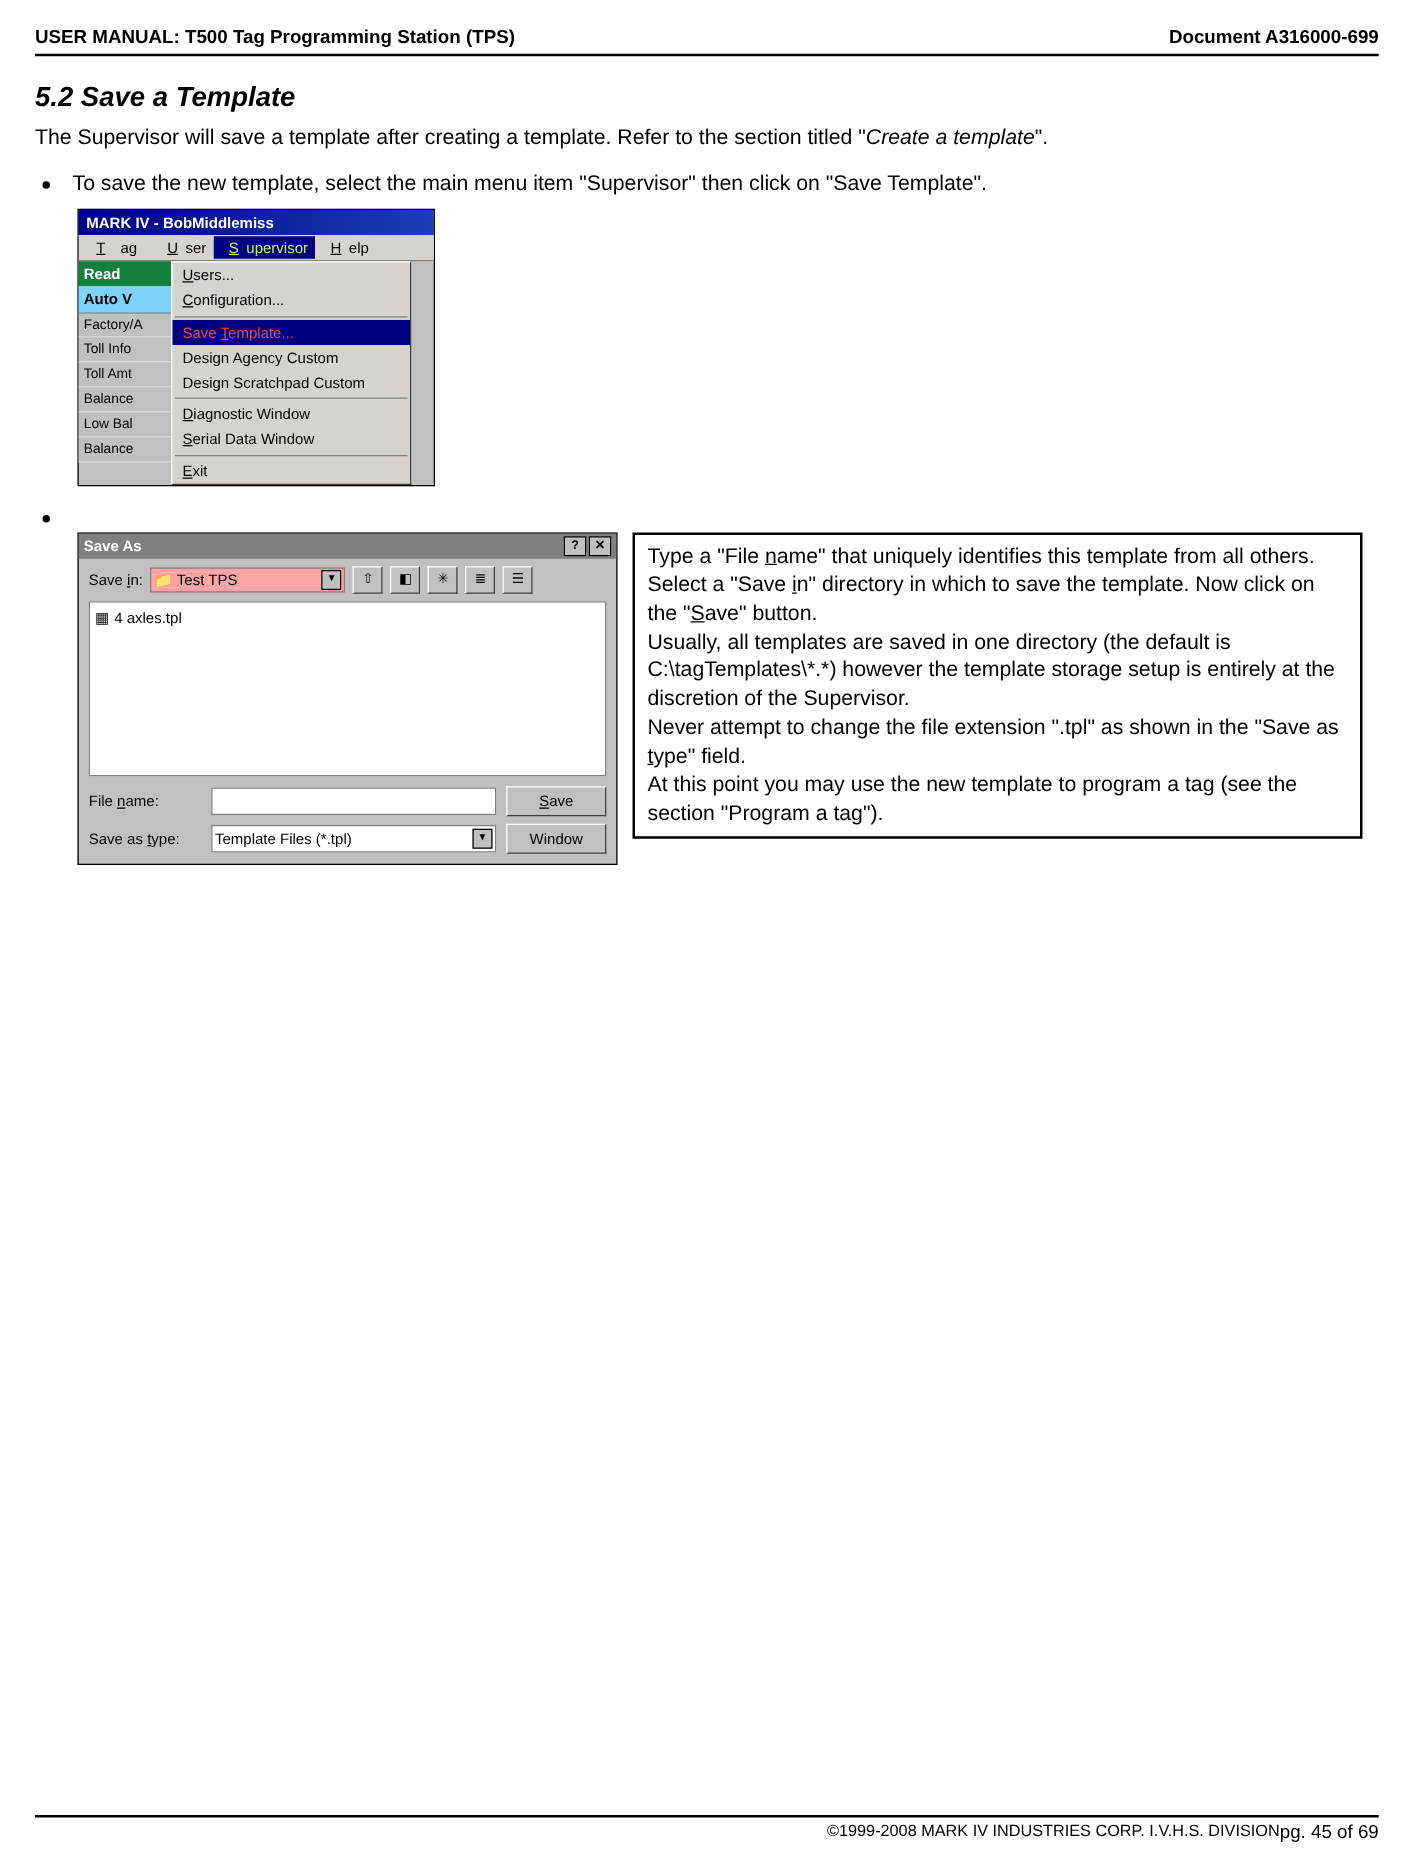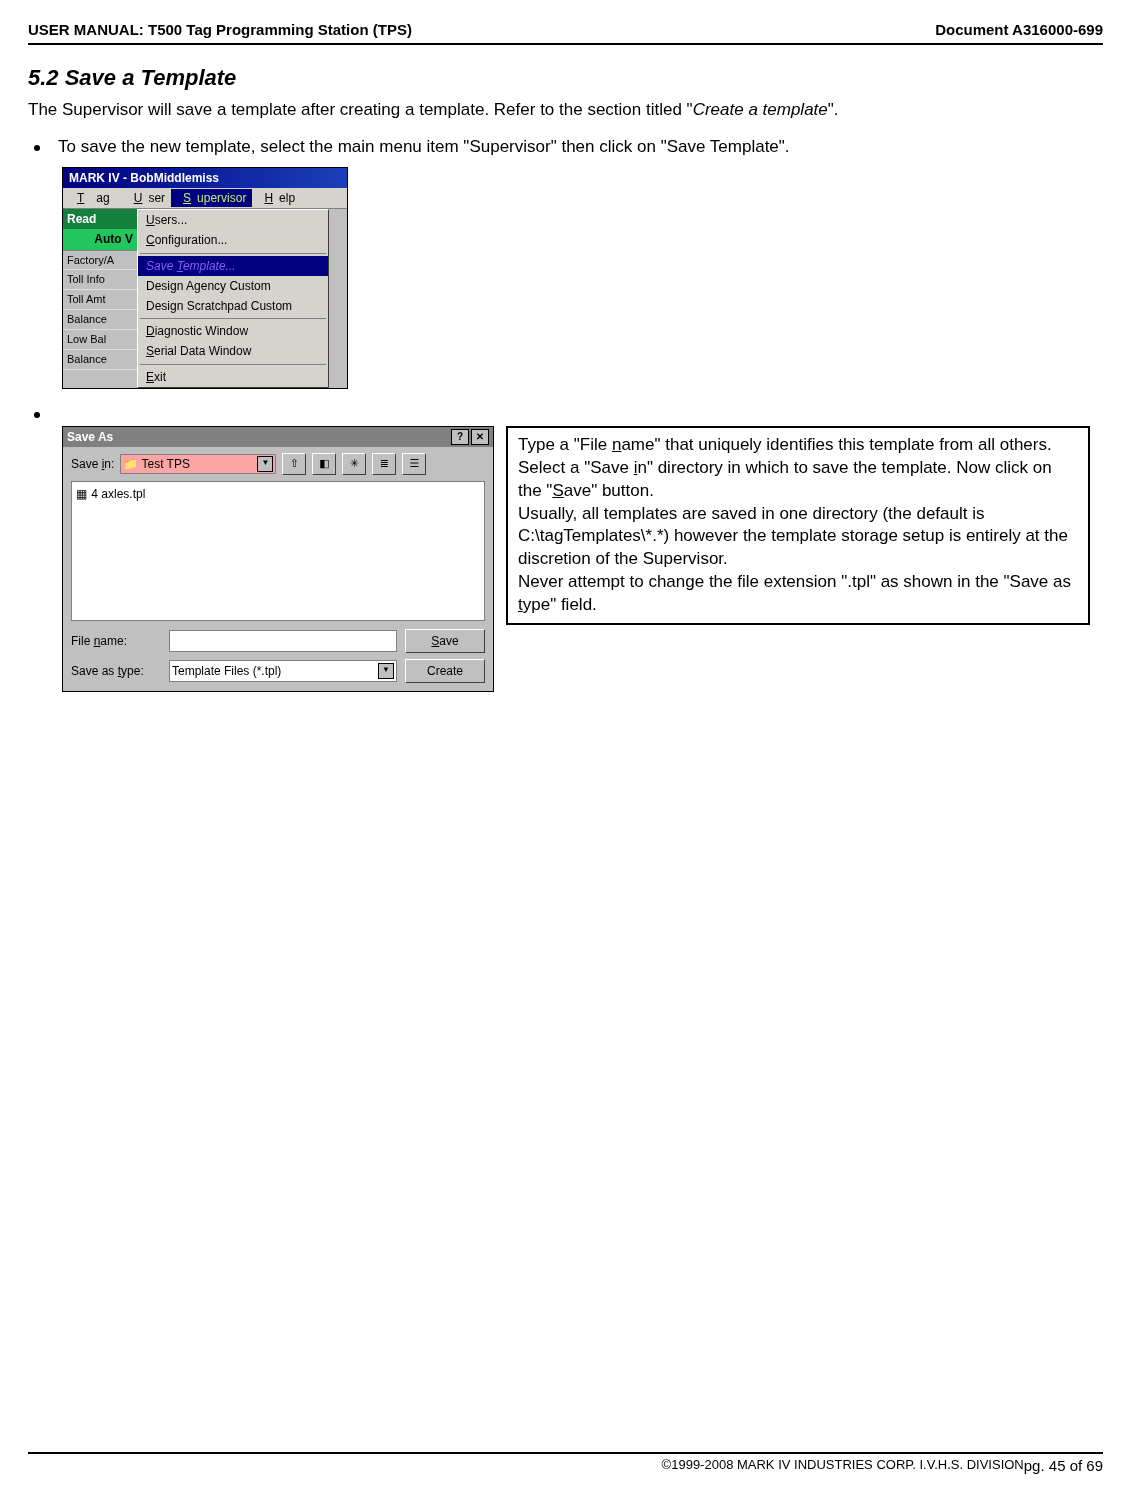--- a/index.html
+++ b/index.html
@@ -61,31 +61,31 @@
   }
   .s1-menubar span { padding: 1px 6px; }
   .s1-menubar .open { background:#000080; color:#bef264; }
   .u { text-decoration: underline; }
   .s1-body { display:flex; align-items:flex-start; }
   .s1-left {
     width: 74px;
     background:#c0c0c0;
   }
   .s1-left .blackbar { background:#15803d; color:#fff; font-weight:bold; padding:2px 4px; font-size:12px; }
-  .s1-left .whitebar { background:#22c55e; color:#000; font-weight:bold; padding:2px 4px; border-bottom:1px solid #808080; font-size:12px;text-align:right;}
+  .s1-left .whitebar { background:#7dd3fc; color:#000; font-weight:bold; padding:2px 4px; border-bottom:1px solid #808080; font-size:12px;}
   .s1-left .grey { padding:2px 4px; border-bottom:1px solid #e0e0e0; font-size:11px; background:#c0c0c0;}
   .s1-dropdown {
     background:#d6d3ce;
     border-left:1px solid #fff; border-top:1px solid #fff;
     border-right:1px solid #404040; border-bottom:1px solid #404040;
     width: 190px;
   }
   .s1-dropdown div { padding:2px 8px; font-size:12px; }
   .s1-dropdown .sep { border-top:1px solid #808080; margin:2px 2px; padding:0; height:0; }
-  .s1-dropdown .sel { background:#000080; color:#8b5cf6;font-style:italic; }
+  .s1-dropdown .sel { background:#000080; color:#ef4444; }
   
   .row2 { display:flex; align-items:flex-start; margin-left:34px; gap:12px; }
   .shot2 { width: 430px; }
   .s2-title {
     background: #808080; color:#fff;
     display:flex; justify-content:space-between; align-items:center;
     padding: 2px 4px; font-weight:bold; font-size:12px;
   }
   .s2-title .btns { display:flex; gap:2px; }
   .s2-title .tb {
@@ -239,31 +239,32 @@
       <div class="s2-input">
           <span></span>
         </div>
       <div class="s2-btn"><span class="u">S</span>ave</div>
 
       <span class="s2-label">Save as <span class="u">t</span>ype:</span>
       <div class="s2-input">
         <span>Template Files (*.tpl)</span>
         <span class="drop" style="width:14px;height:14px;background:#c0c0c0;border:1px solid #000;display:flex;align-items:center;justify-content:center;font-size:8px;">▼</span>
       </div>
-      <div class="s2-btn">Create</div>
+      <div class="s2-btn">Window</div>
     </div>
   </div>
 
   <div class="callout">
     <div>
       <span>Type a "File </span><span class="u">n</span><span>ame" that uniquely identifies this template from all others. Select a "Save </span><span class="u">i</span><span>n" directory in which to save the template. Now click on the "</span><span class="u">S</span><span>ave" button.</span>
     </div>
     <div>Usually, all templates are saved in one directory (the default is C:\tagTemplates\*.*) however the template storage setup is entirely at the discretion of the Supervisor.</div>
     <div>
       <span>Never attempt to change the file extension ".tpl" as shown in the "Save as </span><span class="u">t</span><span>ype" field.</span>
     </div>
+    <div>At this point you may use the new template to program a tag (see the section "Program a tag").</div>
   </div>
 </div>
 
 <div class="footer">
   <span class="left">©1999-2008 MARK IV INDUSTRIES CORP. <span class="sc">I.V.H.S. DIVISION</span></span>
   <span>pg. 45 of 69</span>
 </div>
 
 </body></html>

